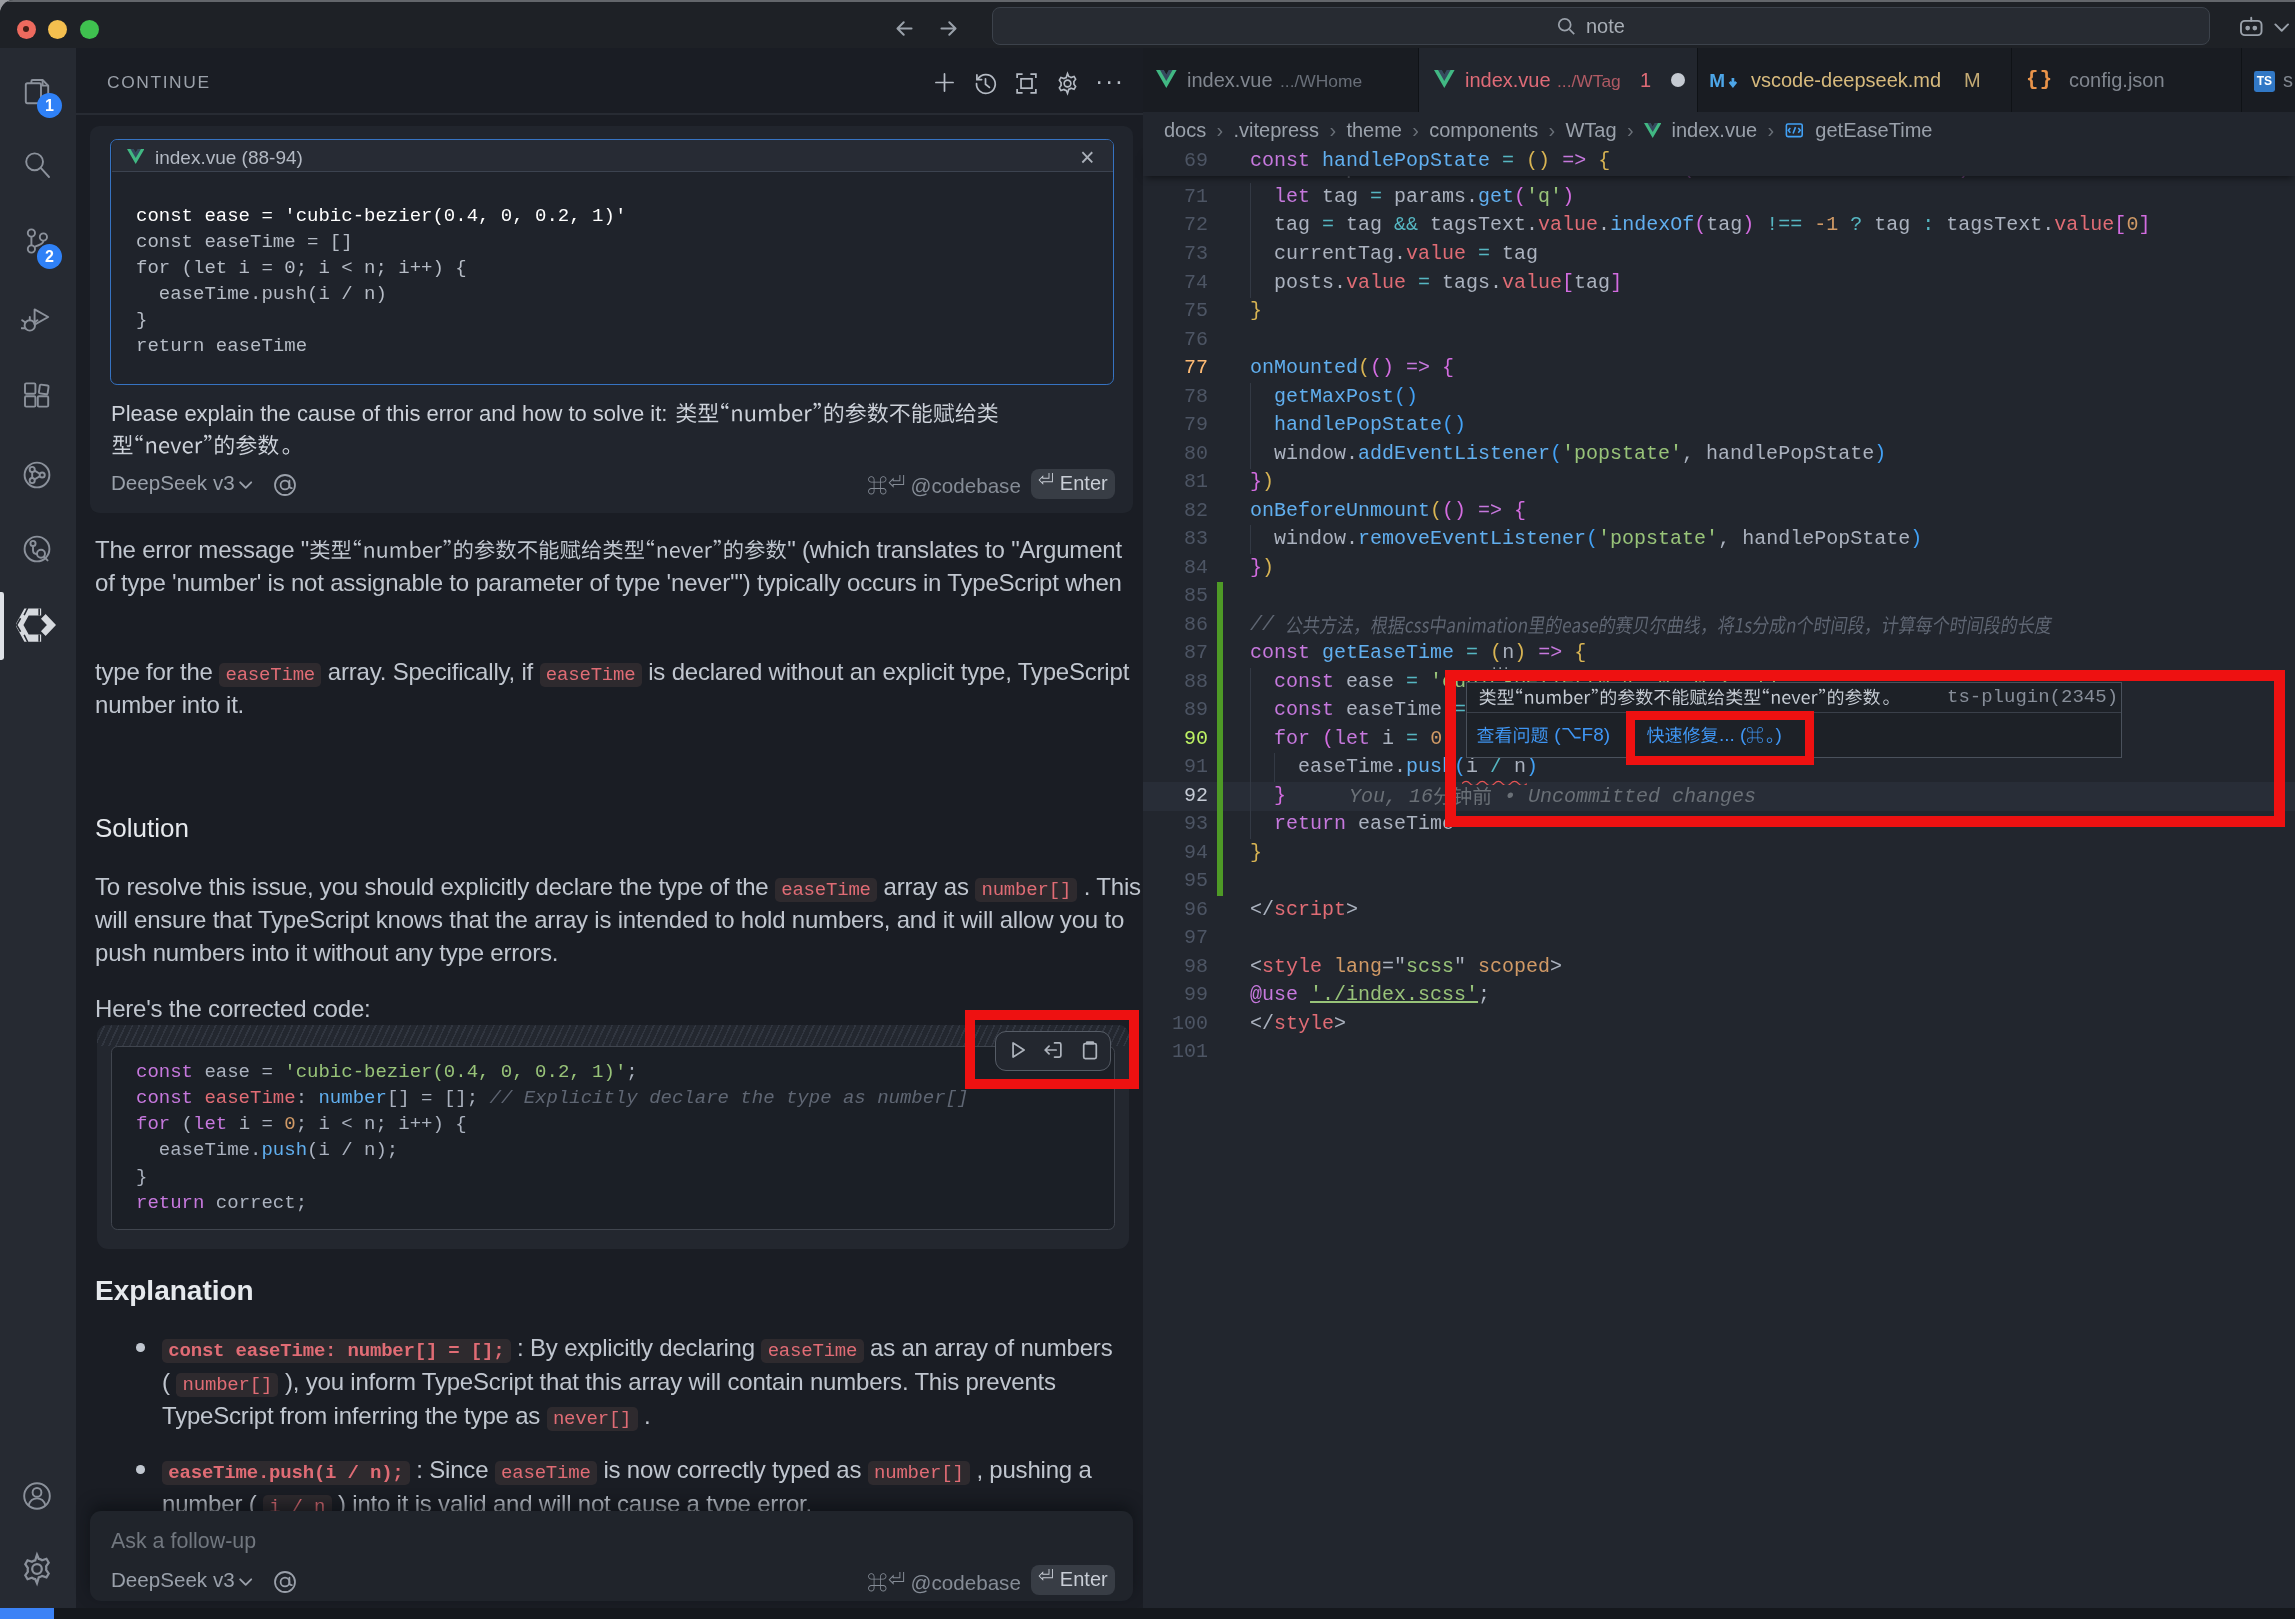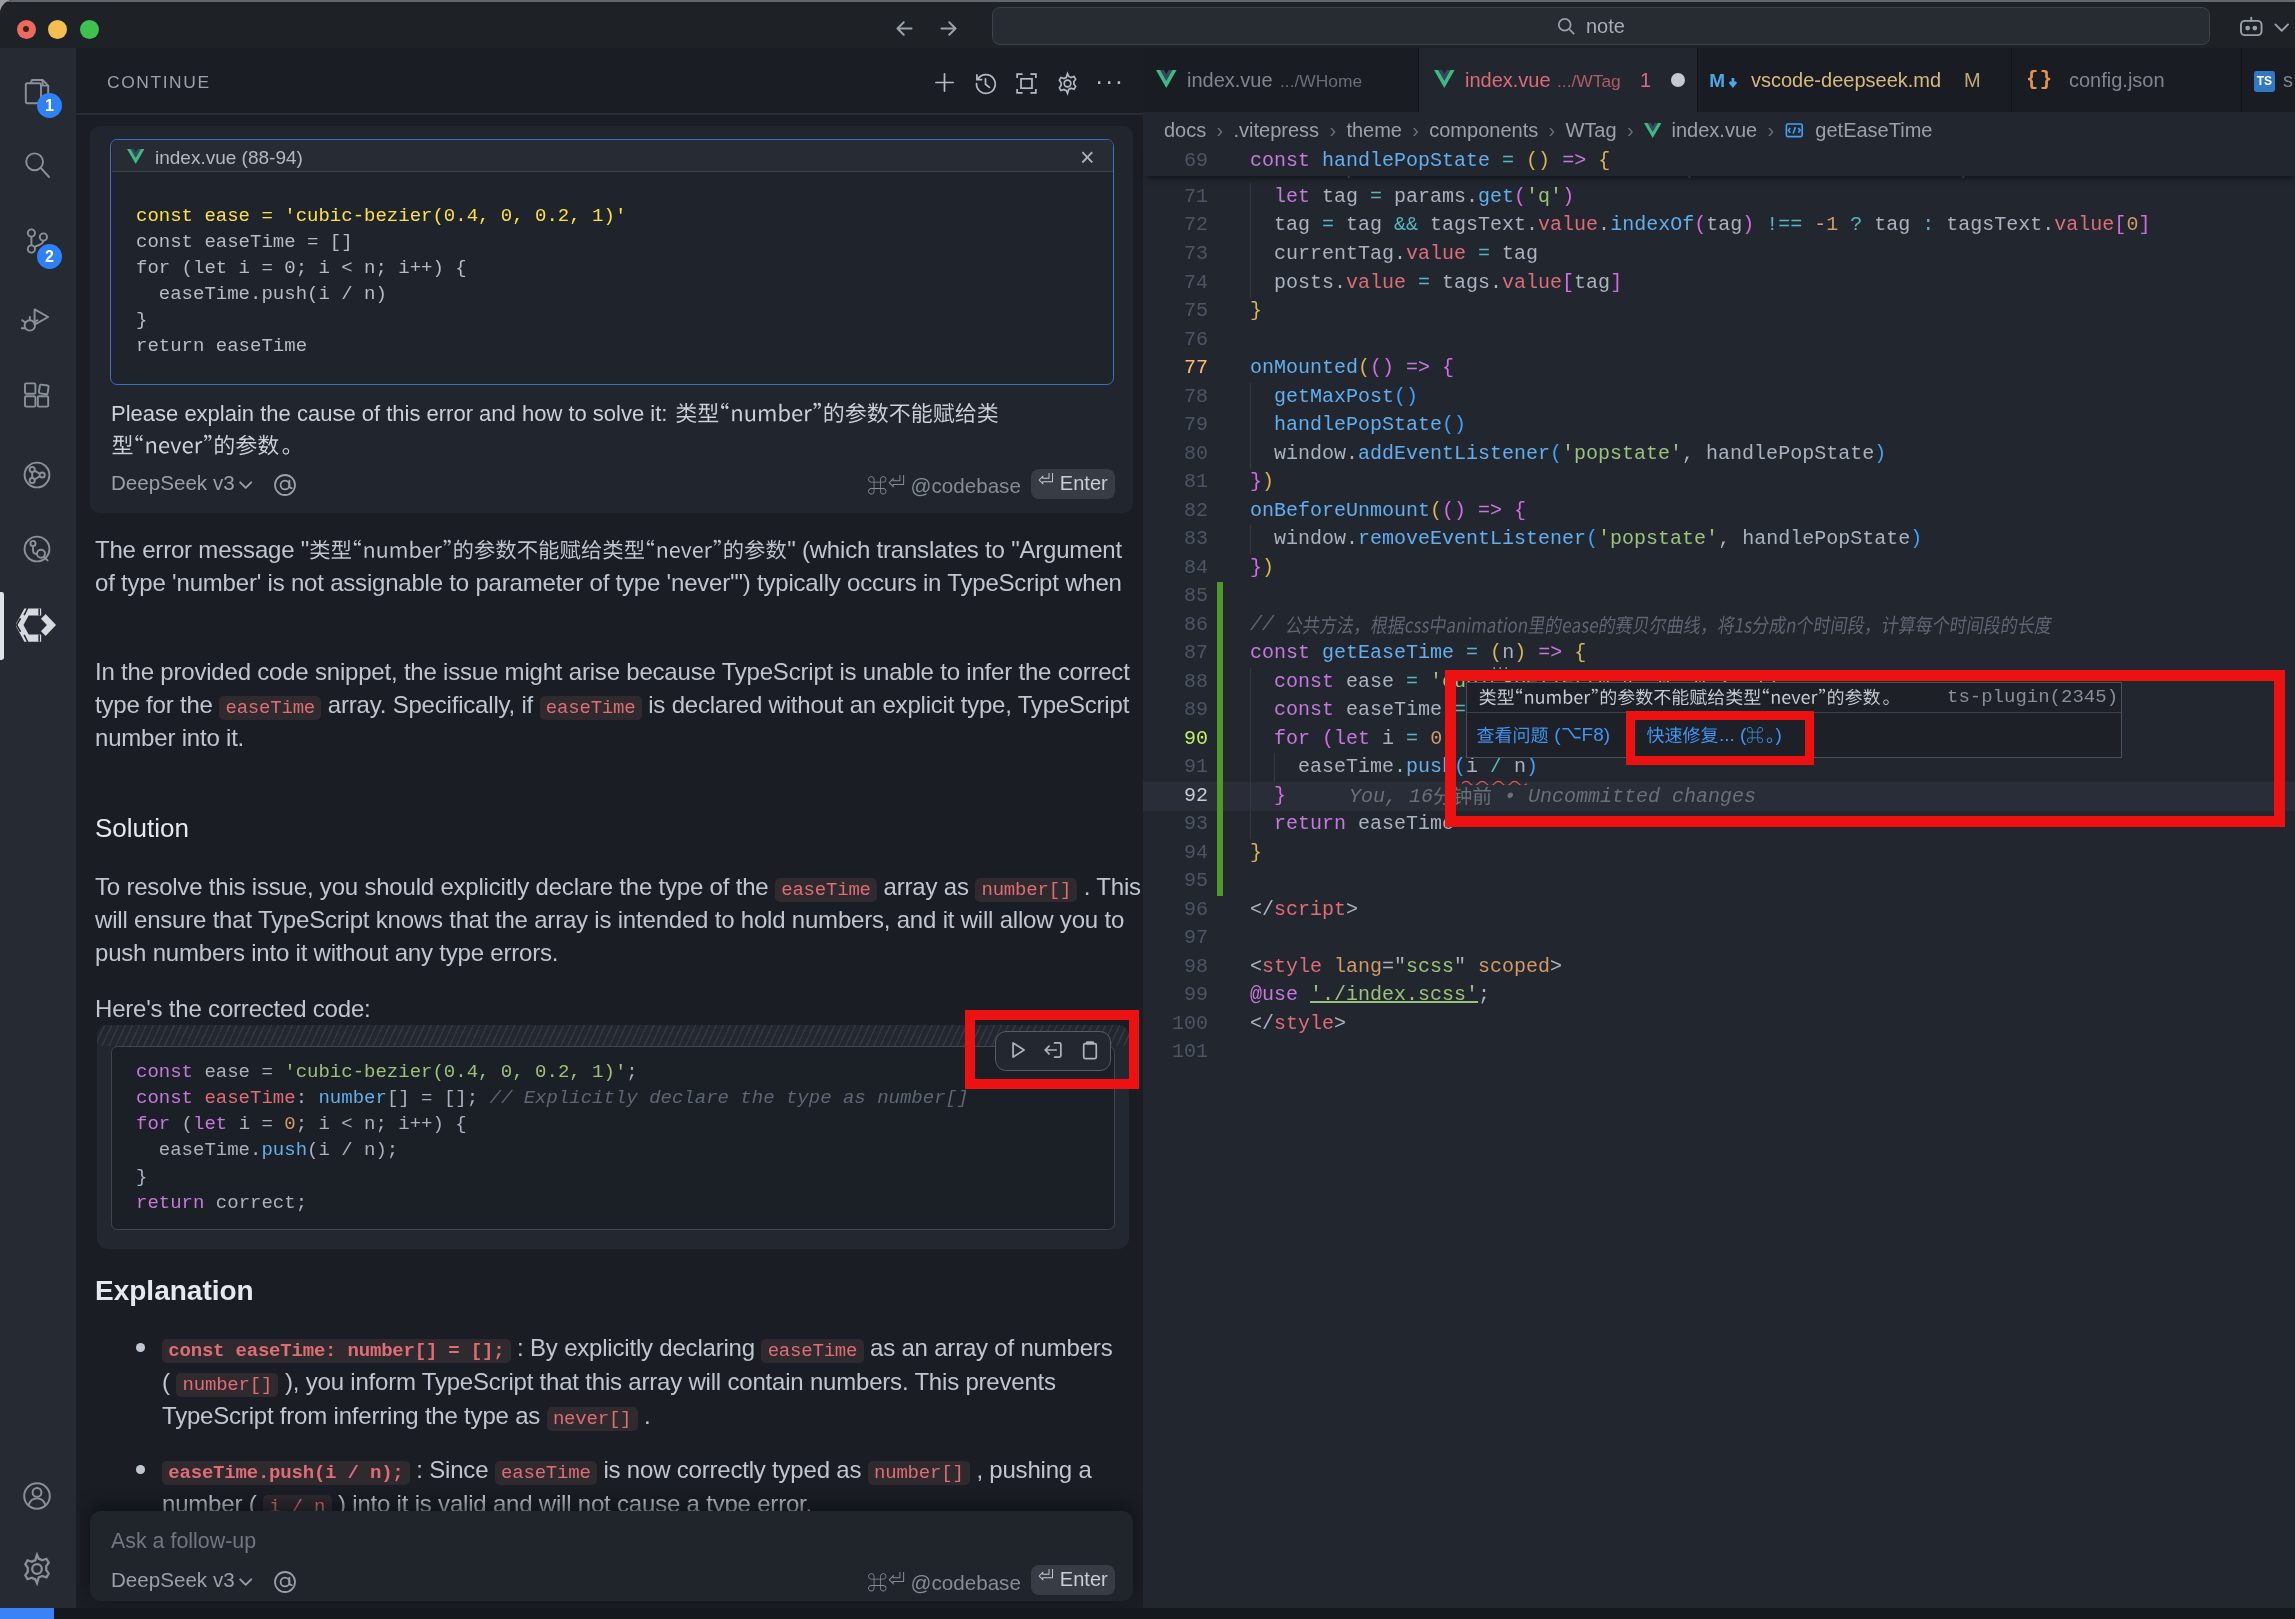--- a/index.html
+++ b/index.html
@@ -118,21 +118,21 @@
     <div class="abs" style="left:76px;top:113px;width:1067px;height:1.6px;background:#272b33"></div>
     <div class="abs" style="left:90px;top:126px;width:1043px;height:387px;background:#21252d;border-radius:9.5px"></div>
     <div class="abs" style="left:110px;top:139px;width:1004px;height:246px;background:#1f232b;border:1.6px solid #3673c2;border-radius:7.1px"></div>
     <div class="abs" style="left:112px;top:140px;width:1001px;height:32px;background:#272b34;border-bottom:0.8px solid #3c4350;border-radius:5.5px 5.5px 0 0"></div>
     <svg class="abs" style="left:127px;top:149px" width="17.4" height="15" viewBox="0 0 25 21.6">
       <path fill="#41b883" d="M16.1 0l-3.6 6.2L8.9 0H0l12.5 21.6L25 0z"></path>
       <path fill="#35495e" d="M4.9 0l7.6 13.1L20.1 0h-4.6l-3 5.2L9.5 0z"></path>
     </svg>
     <div class="abs" style="left:155px;top:147px;font-size:19px;color:#b3b9c3">index.vue (88-94)</div>
     <div class="abs" style="left:1080px;top:143px;font-size:25px;color:#aab0b9">×</div>
-    <div class="abs mono" style="left:136px;top:203px;font-size:19px;line-height:26px;color:#fde047;white-space:pre">const ease = 'cubic-bezier(0.4, 0, 0.2, 1)'</div>
+    <div class="abs mono" style="left:136px;top:203px;font-size:19px;line-height:26px;color:#ffffff;white-space:pre">const ease = 'cubic-bezier(0.4, 0, 0.2, 1)'</div>
     <div class="abs mono" style="left:136px;top:229px;font-size:19px;line-height:26px;color:#b6bcc6;white-space:pre">const easeTime = []</div>
     <div class="abs mono" style="left:136px;top:255px;font-size:19px;line-height:26px;color:#b6bcc6;white-space:pre">for (let i = 0; i &lt; n; i++) {</div>
     <div class="abs mono" style="left:136px;top:281px;font-size:19px;line-height:26px;color:#b6bcc6;white-space:pre">  easeTime.push(i / n)</div>
     <div class="abs mono" style="left:136px;top:307px;font-size:19px;line-height:26px;color:#b6bcc6;white-space:pre">}</div>
     <div class="abs mono" style="left:136px;top:333px;font-size:19px;line-height:26px;color:#b6bcc6;white-space:pre">return easeTime</div>
     <div class="abs" style="left:111px;top:398px;width:1030px;font-size:22px;line-height:32px;color:#ccd1d9">Please explain the cause of this error and how to solve it: <svg style="display:inline-block;vertical-align:-2.7px;" width="326" height="22" viewBox="0 -880 14703 1000">
         <path fill="#ccd1d9" d="M746 -822C722 -780 679 -719 645 -680L706 -657C742 -693 787 -746 824 -797ZM181 -789C223 -748 268 -689 287 -650L354 -683C334 -722 287 -779 244 -818ZM460 -839V-645H72V-576H400C318 -492 185 -422 53 -391C69 -376 90 -348 101 -329C237 -369 372 -448 460 -547V-379H535V-529C662 -466 812 -384 892 -332L929 -394C849 -442 706 -516 582 -576H933V-645H535V-839ZM463 -357C458 -318 452 -282 443 -249H67V-179H416C366 -85 265 -23 46 11C60 28 79 60 85 80C334 36 445 -47 498 -172C576 -31 714 49 916 80C925 59 946 27 963 10C781 -11 647 -74 574 -179H936V-249H523C531 -283 537 -319 542 -357Z M1635 -783V-448H1704V-783ZM1822 -834V-387C1822 -374 1818 -370 1802 -369C1787 -368 1737 -368 1680 -370C1691 -350 1701 -321 1705 -301C1776 -301 1825 -302 1855 -314C1885 -325 1893 -344 1893 -386V-834ZM1388 -733V-595H1264V-601V-733ZM1067 -595V-528H1189C1178 -461 1145 -393 1059 -340C1073 -330 1098 -302 1108 -288C1210 -351 1248 -441 1259 -528H1388V-313H1459V-528H1573V-595H1459V-733H1552V-799H1100V-733H1195V-602V-595ZM1467 -332V-221H1151V-152H1467V-25H1047V45H1952V-25H1544V-152H1848V-221H1544V-332Z M2226.5 -809 2205.5 -847C2141.5 -818 2080.5 -749 2080.5 -660C2080.5 -605 2116.5 -565 2159.5 -565C2204.5 -565 2227.5 -599 2227.5 -630C2227.5 -666 2202.5 -694 2165.5 -694C2154.5 -694 2143.5 -691 2137.5 -686C2137.5 -730 2172.5 -782 2226.5 -809ZM2418.5 -809 2397.5 -847C2333.5 -818 2272.5 -749 2272.5 -660C2272.5 -605 2308.5 -565 2351.5 -565C2396.5 -565 2419.5 -599 2419.5 -630C2419.5 -666 2394.5 -694 2356.5 -694C2345.5 -694 2335.5 -691 2329.5 -686C2329.5 -730 2364.5 -782 2418.5 -809Z M2592 0H2684V-394C2738 -449 2776 -477 2832 -477C2904 -477 2935 -434 2935 -332V0H3026V-344C3026 -482 2974 -557 2860 -557C2786 -557 2729 -516 2678 -464H2676L2667 -543H2592Z M3361 13C3435 13 3489 -26 3540 -85H3543L3550 0H3626V-543H3535V-158C3483 -94 3444 -66 3388 -66C3316 -66 3286 -109 3286 -210V-543H3194V-199C3194 -60 3246 13 3361 13Z M3809 0H3901V-394C3950 -450 3996 -477 4037 -477C4106 -477 4138 -434 4138 -332V0H4229V-394C4280 -450 4324 -477 4366 -477C4435 -477 4467 -434 4467 -332V0H4558V-344C4558 -482 4505 -557 4394 -557C4327 -557 4271 -514 4214 -453C4192 -517 4148 -557 4064 -557C3999 -557 3943 -516 3895 -464H3893L3884 -543H3809Z M4974 13C5098 13 5210 -94 5210 -280C5210 -448 5134 -557 4994 -557C4933 -557 4873 -523 4823 -481L4827 -578V-796H4735V0H4808L4816 -56H4820C4867 -13 4924 13 4974 13ZM4959 -64C4923 -64 4874 -78 4827 -120V-406C4878 -454 4926 -480 4971 -480C5075 -480 5115 -400 5115 -279C5115 -145 5049 -64 4959 -64Z M5573 13C5646 13 5704 -11 5751 -42L5719 -103C5678 -76 5636 -60 5583 -60C5480 -60 5409 -134 5403 -250H5769C5771 -264 5773 -282 5773 -302C5773 -457 5695 -557 5556 -557C5432 -557 5313 -448 5313 -271C5313 -92 5428 13 5573 13ZM5402 -315C5413 -423 5481 -484 5558 -484C5643 -484 5693 -425 5693 -315Z M5907 0H5999V-349C6035 -441 6090 -475 6135 -475C6158 -475 6170 -472 6188 -466L6205 -545C6188 -554 6171 -557 6147 -557C6087 -557 6031 -513 5993 -444H5991L5982 -543H5907Z M6476.5 -599 6497.5 -561C6561.5 -591 6622.5 -659 6622.5 -748C6622.5 -803 6586.5 -843 6543.5 -843C6498.5 -843 6475.5 -810 6475.5 -778C6475.5 -742 6500.5 -714 6537.5 -714C6548.5 -714 6559.5 -718 6565.5 -722C6565.5 -678 6530.5 -626 6476.5 -599ZM6284.5 -599 6305.5 -561C6369.5 -591 6430.5 -659 6430.5 -748C6430.5 -803 6394.5 -843 6351.5 -843C6306.5 -843 6283.5 -810 6283.5 -778C6283.5 -742 6308.5 -714 6346.5 -714C6357.5 -714 6367.5 -718 6373.5 -722C6373.5 -678 6338.5 -626 6284.5 -599Z M7255 -423C7310 -350 7378 -250 7408 -189L7472 -229C7439 -288 7370 -385 7313 -456ZM6943 -842C6935 -794 6918 -728 6902 -679H6790V54H6859V-25H7138V-679H6971C6988 -722 7007 -778 7024 -828ZM6859 -612H7069V-401H6859ZM6859 -93V-335H7069V-93ZM7301 -844C7269 -706 7215 -568 7146 -479C7164 -469 7195 -448 7209 -436C7243 -484 7275 -545 7303 -613H7559C7547 -212 7531 -58 7499 -24C7487 -10 7476 -7 7456 -7C7433 -7 7373 -8 7307 -13C7321 6 7330 38 7332 59C7388 62 7447 64 7481 61C7517 57 7539 49 7562 19C7602 -30 7616 -185 7631 -644C7632 -654 7632 -682 7632 -682H7330C7346 -729 7361 -779 7373 -828Z M8251 -401C8183 -353 8056 -308 7957 -284C7975 -269 7994 -247 8005 -231C8107 -260 8233 -310 8313 -368ZM8338 -284C8250 -219 8084 -166 7942 -140C7957 -124 7975 -100 7985 -82C8136 -115 8301 -174 8401 -253ZM8464 -177C8352 -69 8125 -8 7879 17C7894 34 7908 62 7916 82C8173 50 8406 -18 8532 -144ZM7882 -591C7905 -599 7936 -602 8107 -611C8093 -578 8077 -547 8059 -517H7756V-450H8010C7940 -365 7848 -299 7742 -253C7759 -239 7788 -209 7799 -194C7919 -254 8025 -338 8104 -450H8309C8384 -345 8504 -250 8618 -199C8629 -218 8653 -246 8669 -261C8570 -298 8464 -370 8394 -450H8653V-517H8146C8163 -548 8179 -581 8192 -615L8472 -628C8498 -605 8520 -583 8536 -564L8598 -609C8543 -670 8431 -754 8340 -810L8282 -771C8320 -746 8362 -717 8402 -686L8015 -672C8078 -710 8142 -757 8202 -808L8134 -845C8062 -775 7963 -710 7931 -693C7903 -676 7880 -665 7860 -663C7868 -643 7878 -607 7882 -591Z M9146 -821C9128 -782 9096 -723 9071 -688L9120 -664C9146 -697 9180 -747 9209 -793ZM8791 -793C8817 -751 8844 -696 8853 -661L8910 -686C8901 -722 8874 -776 8846 -815ZM9113 -260C9090 -208 9058 -164 9020 -126C8982 -145 8943 -164 8906 -180C8920 -204 8936 -231 8950 -260ZM8813 -153C8862 -134 8917 -109 8967 -83C8903 -37 8826 -5 8744 14C8757 28 8773 54 8780 72C8872 47 8957 8 9029 -50C9062 -30 9092 -11 9115 6L9163 -43C9140 -59 9111 -77 9078 -95C9131 -152 9173 -222 9198 -309L9157 -326L9145 -323H8981L9003 -375L8936 -387C8929 -367 8919 -345 8909 -323H8773V-260H8878C8857 -220 8834 -183 8813 -153ZM8960 -841V-654H8753V-592H8937C8889 -527 8812 -465 8742 -435C8757 -421 8774 -395 8783 -378C8844 -411 8910 -467 8960 -526V-404H9030V-540C9078 -505 9139 -458 9164 -435L9206 -489C9182 -506 9094 -562 9045 -592H9234V-654H9030V-841ZM9332 -832C9307 -656 9262 -488 9184 -383C9200 -373 9229 -349 9241 -337C9267 -374 9289 -418 9309 -467C9331 -369 9360 -278 9397 -199C9341 -104 9263 -31 9154 22C9168 37 9189 67 9196 83C9298 28 9375 -41 9434 -129C9484 -44 9546 24 9624 71C9636 52 9658 26 9675 12C9591 -33 9525 -106 9474 -198C9527 -301 9561 -426 9583 -576H9651V-646H9366C9380 -702 9392 -761 9401 -821ZM9512 -576C9496 -461 9472 -361 9436 -276C9398 -366 9370 -468 9351 -576Z M10262 -478C10381 -398 10531 -280 10602 -203L10663 -261C10588 -338 10436 -450 10318 -526ZM9772 -770V-693H10217C10118 -522 9946 -353 9747 -255C9763 -238 9786 -208 9798 -189C9937 -262 10061 -365 10162 -481V78H10243V-584C10269 -619 10292 -656 10313 -693H10634V-770Z M11086 -420V-334H10873V-420ZM10803 -484V79H10873V-125H11086V-8C11086 5 11083 9 11070 9C11055 10 11013 10 10966 8C10976 28 10987 57 10991 77C11054 77 11097 76 11125 65C11152 53 11160 32 11160 -7V-484ZM10873 -275H11086V-184H10873ZM11561 -765C11504 -735 11414 -699 11328 -670V-838H11254V-506C11254 -424 11279 -401 11375 -401C11395 -401 11525 -401 11547 -401C11626 -401 11649 -434 11657 -556C11636 -561 11606 -572 11591 -585C11586 -486 11579 -469 11540 -469C11512 -469 11402 -469 11381 -469C11336 -469 11328 -475 11328 -507V-609C11425 -637 11532 -673 11611 -709ZM11573 -319C11515 -282 11419 -243 11328 -213V-373H11254V-35C11254 49 11280 71 11377 71C11398 71 11530 71 11552 71C11636 71 11657 35 11666 -99C11646 -104 11616 -116 11599 -128C11595 -15 11587 4 11546 4C11517 4 11406 4 11384 4C11337 4 11328 -2 11328 -34V-151C11429 -179 11544 -218 11622 -263ZM10787 -553C10808 -562 10843 -567 11117 -586C11126 -567 11134 -549 11140 -533L11205 -563C11184 -623 11128 -713 11076 -780L11015 -756C11040 -722 11065 -682 11087 -643L10867 -631C10910 -684 10955 -751 10990 -818L10912 -842C10880 -764 10825 -685 10808 -664C10791 -643 10776 -628 10761 -625C10770 -605 10783 -569 10787 -553Z M12144 -764V-701H12396V-764ZM12515 -791C12550 -750 12588 -692 12604 -654L12659 -681C12643 -719 12603 -775 12566 -815ZM11897 -644V-373C11897 -252 11886 -74 11741 23C11756 35 11775 56 11784 69C11942 -44 11958 -232 11958 -372V-644ZM11935 -139C11970 -88 12009 -18 12025 25L12080 -10C12062 -51 12022 -118 11988 -168ZM11783 -783V-187H11839V-714H12014V-190H12071V-783ZM12427 -839C12428 -757 12430 -676 12433 -598H12100V-534H12435C12451 -192 12492 80 12589 80C12647 80 12667 33 12676 -119C12659 -127 12638 -141 12624 -156C12622 -43 12613 13 12600 13C12553 13 12514 -216 12499 -534H12663V-598H12497C12494 -675 12493 -755 12493 -839ZM12084 -17 12099 49C12197 29 12331 2 12458 -25L12453 -85L12336 -63V-269H12428V-334H12336V-495H12275V-52L12199 -38V-433H12140V-27Z M12745 -53 12760 21C12852 -3 12975 -33 13092 -62L13086 -129C12959 -100 12831 -70 12745 -53ZM12764 -423C12778 -430 12802 -436 12923 -453C12880 -389 12840 -339 12822 -320C12791 -282 12767 -257 12746 -253C12755 -234 12766 -198 12770 -182C12791 -195 12826 -204 13080 -255C13078 -271 13078 -300 13080 -319L12877 -282C12955 -372 13032 -483 13097 -594L13031 -633C13012 -595 12990 -557 12967 -521L12841 -508C12900 -594 12957 -702 12999 -806L12926 -839C12887 -720 12817 -591 12795 -558C12774 -524 12756 -501 12738 -496C12747 -476 12760 -438 12764 -423ZM13333 -838C13288 -695 13191 -558 13064 -472C13080 -459 13106 -433 13118 -418C13147 -439 13175 -462 13201 -488V-443H13518V-502C13546 -474 13576 -449 13605 -430C13618 -449 13642 -477 13659 -492C13556 -549 13454 -669 13395 -789L13406 -819ZM13508 -512H13225C13280 -571 13326 -639 13362 -713C13402 -639 13453 -569 13508 -512ZM13152 -330V83H13225V29H13485V80H13561V-330ZM13225 -39V-262H13485V-39Z M14449 -822C14425 -780 14382 -719 14348 -680L14409 -657C14445 -693 14490 -746 14527 -797ZM13884 -789C13926 -748 13971 -689 13990 -650L14057 -683C14037 -722 13990 -779 13947 -818ZM14163 -839V-645H13775V-576H14103C14021 -492 13888 -422 13756 -391C13772 -376 13793 -348 13804 -329C13940 -369 14075 -448 14163 -547V-379H14238V-529C14365 -466 14515 -384 14595 -332L14632 -394C14552 -442 14409 -516 14285 -576H14636V-645H14238V-839ZM14166 -357C14161 -318 14155 -282 14146 -249H13770V-179H14119C14069 -85 13968 -23 13749 11C13763 28 13782 60 13788 80C14037 36 14148 -47 14201 -172C14279 -31 14417 49 14619 80C14628 59 14649 27 14666 10C14484 -11 14350 -74 14277 -179H14639V-249H14226C14234 -283 14240 -319 14245 -357Z"></path>
       </svg><br><svg style="display:inline-block;vertical-align:-2.7px;" width="182" height="22" viewBox="0 -880 8227 1000">
         <path fill="#ccd1d9" d="M635 -783V-448H704V-783ZM822 -834V-387C822 -374 818 -370 802 -369C787 -368 737 -368 680 -370C691 -350 701 -321 705 -301C776 -301 825 -302 855 -314C885 -325 893 -344 893 -386V-834ZM388 -733V-595H264V-601V-733ZM67 -595V-528H189C178 -461 145 -393 59 -340C73 -330 98 -302 108 -288C210 -351 248 -441 259 -528H388V-313H459V-528H573V-595H459V-733H552V-799H100V-733H195V-602V-595ZM467 -332V-221H151V-152H467V-25H47V45H952V-25H544V-152H848V-221H544V-332Z M1226.5 -809 1205.5 -847C1141.5 -818 1080.5 -749 1080.5 -660C1080.5 -605 1116.5 -565 1159.5 -565C1204.5 -565 1227.5 -599 1227.5 -630C1227.5 -666 1202.5 -694 1165.5 -694C1154.5 -694 1143.5 -691 1137.5 -686C1137.5 -730 1172.5 -782 1226.5 -809ZM1418.5 -809 1397.5 -847C1333.5 -818 1272.5 -749 1272.5 -660C1272.5 -605 1308.5 -565 1351.5 -565C1396.5 -565 1419.5 -599 1419.5 -630C1419.5 -666 1394.5 -694 1356.5 -694C1345.5 -694 1335.5 -691 1329.5 -686C1329.5 -730 1364.5 -782 1418.5 -809Z M1592 0H1684V-394C1738 -449 1776 -477 1832 -477C1904 -477 1935 -434 1935 -332V0H2026V-344C2026 -482 1974 -557 1860 -557C1786 -557 1729 -516 1678 -464H1676L1667 -543H1592Z M2422 13C2495 13 2553 -11 2600 -42L2568 -103C2527 -76 2485 -60 2432 -60C2329 -60 2258 -134 2252 -250H2618C2620 -264 2622 -282 2622 -302C2622 -457 2544 -557 2405 -557C2281 -557 2162 -448 2162 -271C2162 -92 2277 13 2422 13ZM2251 -315C2262 -423 2330 -484 2407 -484C2492 -484 2542 -425 2542 -315Z M2873 0H2980L3172 -543H3082L2979 -234C2963 -181 2945 -126 2929 -74H2924C2908 -126 2891 -181 2874 -234L2772 -543H2677Z M3497 13C3570 13 3628 -11 3675 -42L3643 -103C3602 -76 3560 -60 3507 -60C3404 -60 3333 -134 3327 -250H3693C3695 -264 3697 -282 3697 -302C3697 -457 3619 -557 3480 -557C3356 -557 3237 -448 3237 -271C3237 -92 3352 13 3497 13ZM3326 -315C3337 -423 3405 -484 3482 -484C3567 -484 3617 -425 3617 -315Z M3831 0H3923V-349C3959 -441 4014 -475 4059 -475C4082 -475 4094 -472 4112 -466L4129 -545C4112 -554 4095 -557 4071 -557C4011 -557 3955 -513 3917 -444H3915L3906 -543H3831Z M4400.5 -599 4421.5 -561C4485.5 -591 4546.5 -659 4546.5 -748C4546.5 -803 4510.5 -843 4467.5 -843C4422.5 -843 4399.5 -810 4399.5 -778C4399.5 -742 4424.5 -714 4461.5 -714C4472.5 -714 4483.5 -718 4489.5 -722C4489.5 -678 4454.5 -626 4400.5 -599ZM4208.5 -599 4229.5 -561C4293.5 -591 4354.5 -659 4354.5 -748C4354.5 -803 4318.5 -843 4275.5 -843C4230.5 -843 4207.5 -810 4207.5 -778C4207.5 -742 4232.5 -714 4270.5 -714C4281.5 -714 4291.5 -718 4297.5 -722C4297.5 -678 4262.5 -626 4208.5 -599Z M5179 -423C5234 -350 5302 -250 5332 -189L5396 -229C5363 -288 5294 -385 5237 -456ZM4867 -842C4859 -794 4842 -728 4826 -679H4714V54H4783V-25H5062V-679H4895C4912 -722 4931 -778 4948 -828ZM4783 -612H4993V-401H4783ZM4783 -93V-335H4993V-93ZM5225 -844C5193 -706 5139 -568 5070 -479C5088 -469 5119 -448 5133 -436C5167 -484 5199 -545 5227 -613H5483C5471 -212 5455 -58 5423 -24C5411 -10 5400 -7 5380 -7C5357 -7 5297 -8 5231 -13C5245 6 5254 38 5256 59C5312 62 5371 64 5405 61C5441 57 5463 49 5486 19C5526 -30 5540 -185 5555 -644C5556 -654 5556 -682 5556 -682H5254C5270 -729 5285 -779 5297 -828Z M6175 -401C6107 -353 5980 -308 5881 -284C5899 -269 5918 -247 5929 -231C6031 -260 6157 -310 6237 -368ZM6262 -284C6174 -219 6008 -166 5866 -140C5881 -124 5899 -100 5909 -82C6060 -115 6225 -174 6325 -253ZM6388 -177C6276 -69 6049 -8 5803 17C5818 34 5832 62 5840 82C6097 50 6330 -18 6456 -144ZM5806 -591C5829 -599 5860 -602 6031 -611C6017 -578 6001 -547 5983 -517H5680V-450H5934C5864 -365 5772 -299 5666 -253C5683 -239 5712 -209 5723 -194C5843 -254 5949 -338 6028 -450H6233C6308 -345 6428 -250 6542 -199C6553 -218 6577 -246 6593 -261C6494 -298 6388 -370 6318 -450H6577V-517H6070C6087 -548 6103 -581 6116 -615L6396 -628C6422 -605 6444 -583 6460 -564L6522 -609C6467 -670 6355 -754 6264 -810L6206 -771C6244 -746 6286 -717 6326 -686L5939 -672C6002 -710 6066 -757 6126 -808L6058 -845C5986 -775 5887 -710 5855 -693C5827 -676 5804 -665 5784 -663C5792 -643 5802 -607 5806 -591Z M7070 -821C7052 -782 7020 -723 6995 -688L7044 -664C7070 -697 7104 -747 7133 -793ZM6715 -793C6741 -751 6768 -696 6777 -661L6834 -686C6825 -722 6798 -776 6770 -815ZM7037 -260C7014 -208 6982 -164 6944 -126C6906 -145 6867 -164 6830 -180C6844 -204 6860 -231 6874 -260ZM6737 -153C6786 -134 6841 -109 6891 -83C6827 -37 6750 -5 6668 14C6681 28 6697 54 6704 72C6796 47 6881 8 6953 -50C6986 -30 7016 -11 7039 6L7087 -43C7064 -59 7035 -77 7002 -95C7055 -152 7097 -222 7122 -309L7081 -326L7069 -323H6905L6927 -375L6860 -387C6853 -367 6843 -345 6833 -323H6697V-260H6802C6781 -220 6758 -183 6737 -153ZM6884 -841V-654H6677V-592H6861C6813 -527 6736 -465 6666 -435C6681 -421 6698 -395 6707 -378C6768 -411 6834 -467 6884 -526V-404H6954V-540C7002 -505 7063 -458 7088 -435L7130 -489C7106 -506 7018 -562 6969 -592H7158V-654H6954V-841ZM7256 -832C7231 -656 7186 -488 7108 -383C7124 -373 7153 -349 7165 -337C7191 -374 7213 -418 7233 -467C7255 -369 7284 -278 7321 -199C7265 -104 7187 -31 7078 22C7092 37 7113 67 7120 83C7222 28 7299 -41 7358 -129C7408 -44 7470 24 7548 71C7560 52 7582 26 7599 12C7515 -33 7449 -106 7398 -198C7451 -301 7485 -426 7507 -576H7575V-646H7290C7304 -702 7316 -761 7325 -821ZM7436 -576C7420 -461 7396 -361 7360 -276C7322 -366 7294 -468 7275 -576Z M7926.5 -244C7843.5 -244 7774.5 -176 7774.5 -92C7774.5 -7 7843.5 61 7926.5 61C8011.5 61 8079.5 -7 8079.5 -92C8079.5 -176 8011.5 -244 7926.5 -244ZM7926.5 10C7871.5 10 7825.5 -35 7825.5 -92C7825.5 -147 7871.5 -193 7926.5 -193C7983.5 -193 8028.5 -147 8028.5 -92C8028.5 -35 7983.5 10 7926.5 10Z"></path>
       </svg></div>
@@ -153,21 +153,20 @@
     <div class="abs" style="left:1031px;top:469px;width:84px;height:30px;background:#383d45;border-radius:8px;text-align:center;font-size:20px;color:#c9ced6;line-height:28.5px"><svg style="display:inline-block;vertical-align:-2.3px;" width="16" height="19" viewBox="0 -880 1716 1000">
         <path fill="#c9ced6" d="M563 -134 55 -642 563 -1150V-877H1130V-1493H1600L1599 -407H563ZM463 -777V-908L197 -642L463 -376V-507H1499L1500 -1393H1230L1229 -777Z"></path>
       </svg> Enter</div>
     <div class="abs" style="left:95px;top:533px;font-size:24px;color:#c0c6cf;letter-spacing:-0.2px">
       <div style="height:33px;line-height:33px;white-space:nowrap">The error message "<svg style="display:inline-block;vertical-align:-2.5px;" width="478" height="21.4" viewBox="0 -880 22330 1000">
           <path fill="#c0c6cf" d="M746 -822C722 -780 679 -719 645 -680L706 -657C742 -693 787 -746 824 -797ZM181 -789C223 -748 268 -689 287 -650L354 -683C334 -722 287 -779 244 -818ZM460 -839V-645H72V-576H400C318 -492 185 -422 53 -391C69 -376 90 -348 101 -329C237 -369 372 -448 460 -547V-379H535V-529C662 -466 812 -384 892 -332L929 -394C849 -442 706 -516 582 -576H933V-645H535V-839ZM463 -357C458 -318 452 -282 443 -249H67V-179H416C366 -85 265 -23 46 11C60 28 79 60 85 80C334 36 445 -47 498 -172C576 -31 714 49 916 80C925 59 946 27 963 10C781 -11 647 -74 574 -179H936V-249H523C531 -283 537 -319 542 -357Z M1635 -783V-448H1704V-783ZM1822 -834V-387C1822 -374 1818 -370 1802 -369C1787 -368 1737 -368 1680 -370C1691 -350 1701 -321 1705 -301C1776 -301 1825 -302 1855 -314C1885 -325 1893 -344 1893 -386V-834ZM1388 -733V-595H1264V-601V-733ZM1067 -595V-528H1189C1178 -461 1145 -393 1059 -340C1073 -330 1098 -302 1108 -288C1210 -351 1248 -441 1259 -528H1388V-313H1459V-528H1573V-595H1459V-733H1552V-799H1100V-733H1195V-602V-595ZM1467 -332V-221H1151V-152H1467V-25H1047V45H1952V-25H1544V-152H1848V-221H1544V-332Z M2226.5 -809 2205.5 -847C2141.5 -818 2080.5 -749 2080.5 -660C2080.5 -605 2116.5 -565 2159.5 -565C2204.5 -565 2227.5 -599 2227.5 -630C2227.5 -666 2202.5 -694 2165.5 -694C2154.5 -694 2143.5 -691 2137.5 -686C2137.5 -730 2172.5 -782 2226.5 -809ZM2418.5 -809 2397.5 -847C2333.5 -818 2272.5 -749 2272.5 -660C2272.5 -605 2308.5 -565 2351.5 -565C2396.5 -565 2419.5 -599 2419.5 -630C2419.5 -666 2394.5 -694 2356.5 -694C2345.5 -694 2335.5 -691 2329.5 -686C2329.5 -730 2364.5 -782 2418.5 -809Z M2592 0H2684V-394C2738 -449 2776 -477 2832 -477C2904 -477 2935 -434 2935 -332V0H3026V-344C3026 -482 2974 -557 2860 -557C2786 -557 2729 -516 2678 -464H2676L2667 -543H2592Z M3361 13C3435 13 3489 -26 3540 -85H3543L3550 0H3626V-543H3535V-158C3483 -94 3444 -66 3388 -66C3316 -66 3286 -109 3286 -210V-543H3194V-199C3194 -60 3246 13 3361 13Z M3809 0H3901V-394C3950 -450 3996 -477 4037 -477C4106 -477 4138 -434 4138 -332V0H4229V-394C4280 -450 4324 -477 4366 -477C4435 -477 4467 -434 4467 -332V0H4558V-344C4558 -482 4505 -557 4394 -557C4327 -557 4271 -514 4214 -453C4192 -517 4148 -557 4064 -557C3999 -557 3943 -516 3895 -464H3893L3884 -543H3809Z M4974 13C5098 13 5210 -94 5210 -280C5210 -448 5134 -557 4994 -557C4933 -557 4873 -523 4823 -481L4827 -578V-796H4735V0H4808L4816 -56H4820C4867 -13 4924 13 4974 13ZM4959 -64C4923 -64 4874 -78 4827 -120V-406C4878 -454 4926 -480 4971 -480C5075 -480 5115 -400 5115 -279C5115 -145 5049 -64 4959 -64Z M5573 13C5646 13 5704 -11 5751 -42L5719 -103C5678 -76 5636 -60 5583 -60C5480 -60 5409 -134 5403 -250H5769C5771 -264 5773 -282 5773 -302C5773 -457 5695 -557 5556 -557C5432 -557 5313 -448 5313 -271C5313 -92 5428 13 5573 13ZM5402 -315C5413 -423 5481 -484 5558 -484C5643 -484 5693 -425 5693 -315Z M5907 0H5999V-349C6035 -441 6090 -475 6135 -475C6158 -475 6170 -472 6188 -466L6205 -545C6188 -554 6171 -557 6147 -557C6087 -557 6031 -513 5993 -444H5991L5982 -543H5907Z M6476.5 -599 6497.5 -561C6561.5 -591 6622.5 -659 6622.5 -748C6622.5 -803 6586.5 -843 6543.5 -843C6498.5 -843 6475.5 -810 6475.5 -778C6475.5 -742 6500.5 -714 6537.5 -714C6548.5 -714 6559.5 -718 6565.5 -722C6565.5 -678 6530.5 -626 6476.5 -599ZM6284.5 -599 6305.5 -561C6369.5 -591 6430.5 -659 6430.5 -748C6430.5 -803 6394.5 -843 6351.5 -843C6306.5 -843 6283.5 -810 6283.5 -778C6283.5 -742 6308.5 -714 6346.5 -714C6357.5 -714 6367.5 -718 6373.5 -722C6373.5 -678 6338.5 -626 6284.5 -599Z M7255 -423C7310 -350 7378 -250 7408 -189L7472 -229C7439 -288 7370 -385 7313 -456ZM6943 -842C6935 -794 6918 -728 6902 -679H6790V54H6859V-25H7138V-679H6971C6988 -722 7007 -778 7024 -828ZM6859 -612H7069V-401H6859ZM6859 -93V-335H7069V-93ZM7301 -844C7269 -706 7215 -568 7146 -479C7164 -469 7195 -448 7209 -436C7243 -484 7275 -545 7303 -613H7559C7547 -212 7531 -58 7499 -24C7487 -10 7476 -7 7456 -7C7433 -7 7373 -8 7307 -13C7321 6 7330 38 7332 59C7388 62 7447 64 7481 61C7517 57 7539 49 7562 19C7602 -30 7616 -185 7631 -644C7632 -654 7632 -682 7632 -682H7330C7346 -729 7361 -779 7373 -828Z M8251 -401C8183 -353 8056 -308 7957 -284C7975 -269 7994 -247 8005 -231C8107 -260 8233 -310 8313 -368ZM8338 -284C8250 -219 8084 -166 7942 -140C7957 -124 7975 -100 7985 -82C8136 -115 8301 -174 8401 -253ZM8464 -177C8352 -69 8125 -8 7879 17C7894 34 7908 62 7916 82C8173 50 8406 -18 8532 -144ZM7882 -591C7905 -599 7936 -602 8107 -611C8093 -578 8077 -547 8059 -517H7756V-450H8010C7940 -365 7848 -299 7742 -253C7759 -239 7788 -209 7799 -194C7919 -254 8025 -338 8104 -450H8309C8384 -345 8504 -250 8618 -199C8629 -218 8653 -246 8669 -261C8570 -298 8464 -370 8394 -450H8653V-517H8146C8163 -548 8179 -581 8192 -615L8472 -628C8498 -605 8520 -583 8536 -564L8598 -609C8543 -670 8431 -754 8340 -810L8282 -771C8320 -746 8362 -717 8402 -686L8015 -672C8078 -710 8142 -757 8202 -808L8134 -845C8062 -775 7963 -710 7931 -693C7903 -676 7880 -665 7860 -663C7868 -643 7878 -607 7882 -591Z M9146 -821C9128 -782 9096 -723 9071 -688L9120 -664C9146 -697 9180 -747 9209 -793ZM8791 -793C8817 -751 8844 -696 8853 -661L8910 -686C8901 -722 8874 -776 8846 -815ZM9113 -260C9090 -208 9058 -164 9020 -126C8982 -145 8943 -164 8906 -180C8920 -204 8936 -231 8950 -260ZM8813 -153C8862 -134 8917 -109 8967 -83C8903 -37 8826 -5 8744 14C8757 28 8773 54 8780 72C8872 47 8957 8 9029 -50C9062 -30 9092 -11 9115 6L9163 -43C9140 -59 9111 -77 9078 -95C9131 -152 9173 -222 9198 -309L9157 -326L9145 -323H8981L9003 -375L8936 -387C8929 -367 8919 -345 8909 -323H8773V-260H8878C8857 -220 8834 -183 8813 -153ZM8960 -841V-654H8753V-592H8937C8889 -527 8812 -465 8742 -435C8757 -421 8774 -395 8783 -378C8844 -411 8910 -467 8960 -526V-404H9030V-540C9078 -505 9139 -458 9164 -435L9206 -489C9182 -506 9094 -562 9045 -592H9234V-654H9030V-841ZM9332 -832C9307 -656 9262 -488 9184 -383C9200 -373 9229 -349 9241 -337C9267 -374 9289 -418 9309 -467C9331 -369 9360 -278 9397 -199C9341 -104 9263 -31 9154 22C9168 37 9189 67 9196 83C9298 28 9375 -41 9434 -129C9484 -44 9546 24 9624 71C9636 52 9658 26 9675 12C9591 -33 9525 -106 9474 -198C9527 -301 9561 -426 9583 -576H9651V-646H9366C9380 -702 9392 -761 9401 -821ZM9512 -576C9496 -461 9472 -361 9436 -276C9398 -366 9370 -468 9351 -576Z M10262 -478C10381 -398 10531 -280 10602 -203L10663 -261C10588 -338 10436 -450 10318 -526ZM9772 -770V-693H10217C10118 -522 9946 -353 9747 -255C9763 -238 9786 -208 9798 -189C9937 -262 10061 -365 10162 -481V78H10243V-584C10269 -619 10292 -656 10313 -693H10634V-770Z M11086 -420V-334H10873V-420ZM10803 -484V79H10873V-125H11086V-8C11086 5 11083 9 11070 9C11055 10 11013 10 10966 8C10976 28 10987 57 10991 77C11054 77 11097 76 11125 65C11152 53 11160 32 11160 -7V-484ZM10873 -275H11086V-184H10873ZM11561 -765C11504 -735 11414 -699 11328 -670V-838H11254V-506C11254 -424 11279 -401 11375 -401C11395 -401 11525 -401 11547 -401C11626 -401 11649 -434 11657 -556C11636 -561 11606 -572 11591 -585C11586 -486 11579 -469 11540 -469C11512 -469 11402 -469 11381 -469C11336 -469 11328 -475 11328 -507V-609C11425 -637 11532 -673 11611 -709ZM11573 -319C11515 -282 11419 -243 11328 -213V-373H11254V-35C11254 49 11280 71 11377 71C11398 71 11530 71 11552 71C11636 71 11657 35 11666 -99C11646 -104 11616 -116 11599 -128C11595 -15 11587 4 11546 4C11517 4 11406 4 11384 4C11337 4 11328 -2 11328 -34V-151C11429 -179 11544 -218 11622 -263ZM10787 -553C10808 -562 10843 -567 11117 -586C11126 -567 11134 -549 11140 -533L11205 -563C11184 -623 11128 -713 11076 -780L11015 -756C11040 -722 11065 -682 11087 -643L10867 -631C10910 -684 10955 -751 10990 -818L10912 -842C10880 -764 10825 -685 10808 -664C10791 -643 10776 -628 10761 -625C10770 -605 10783 -569 10787 -553Z M12144 -764V-701H12396V-764ZM12515 -791C12550 -750 12588 -692 12604 -654L12659 -681C12643 -719 12603 -775 12566 -815ZM11897 -644V-373C11897 -252 11886 -74 11741 23C11756 35 11775 56 11784 69C11942 -44 11958 -232 11958 -372V-644ZM11935 -139C11970 -88 12009 -18 12025 25L12080 -10C12062 -51 12022 -118 11988 -168ZM11783 -783V-187H11839V-714H12014V-190H12071V-783ZM12427 -839C12428 -757 12430 -676 12433 -598H12100V-534H12435C12451 -192 12492 80 12589 80C12647 80 12667 33 12676 -119C12659 -127 12638 -141 12624 -156C12622 -43 12613 13 12600 13C12553 13 12514 -216 12499 -534H12663V-598H12497C12494 -675 12493 -755 12493 -839ZM12084 -17 12099 49C12197 29 12331 2 12458 -25L12453 -85L12336 -63V-269H12428V-334H12336V-495H12275V-52L12199 -38V-433H12140V-27Z M12745 -53 12760 21C12852 -3 12975 -33 13092 -62L13086 -129C12959 -100 12831 -70 12745 -53ZM12764 -423C12778 -430 12802 -436 12923 -453C12880 -389 12840 -339 12822 -320C12791 -282 12767 -257 12746 -253C12755 -234 12766 -198 12770 -182C12791 -195 12826 -204 13080 -255C13078 -271 13078 -300 13080 -319L12877 -282C12955 -372 13032 -483 13097 -594L13031 -633C13012 -595 12990 -557 12967 -521L12841 -508C12900 -594 12957 -702 12999 -806L12926 -839C12887 -720 12817 -591 12795 -558C12774 -524 12756 -501 12738 -496C12747 -476 12760 -438 12764 -423ZM13333 -838C13288 -695 13191 -558 13064 -472C13080 -459 13106 -433 13118 -418C13147 -439 13175 -462 13201 -488V-443H13518V-502C13546 -474 13576 -449 13605 -430C13618 -449 13642 -477 13659 -492C13556 -549 13454 -669 13395 -789L13406 -819ZM13508 -512H13225C13280 -571 13326 -639 13362 -713C13402 -639 13453 -569 13508 -512ZM13152 -330V83H13225V29H13485V80H13561V-330ZM13225 -39V-262H13485V-39Z M14449 -822C14425 -780 14382 -719 14348 -680L14409 -657C14445 -693 14490 -746 14527 -797ZM13884 -789C13926 -748 13971 -689 13990 -650L14057 -683C14037 -722 13990 -779 13947 -818ZM14163 -839V-645H13775V-576H14103C14021 -492 13888 -422 13756 -391C13772 -376 13793 -348 13804 -329C13940 -369 14075 -448 14163 -547V-379H14238V-529C14365 -466 14515 -384 14595 -332L14632 -394C14552 -442 14409 -516 14285 -576H14636V-645H14238V-839ZM14166 -357C14161 -318 14155 -282 14146 -249H13770V-179H14119C14069 -85 13968 -23 13749 11C13763 28 13782 60 13788 80C14037 36 14148 -47 14201 -172C14279 -31 14417 49 14619 80C14628 59 14649 27 14666 10C14484 -11 14350 -74 14277 -179H14639V-249H14226C14234 -283 14240 -319 14245 -357Z M15338 -783V-448H15407V-783ZM15525 -834V-387C15525 -374 15521 -370 15505 -369C15490 -368 15440 -368 15383 -370C15394 -350 15404 -321 15408 -301C15479 -301 15528 -302 15558 -314C15588 -325 15596 -344 15596 -386V-834ZM15091 -733V-595H14967V-601V-733ZM14770 -595V-528H14892C14881 -461 14848 -393 14762 -340C14776 -330 14801 -302 14811 -288C14913 -351 14951 -441 14962 -528H15091V-313H15162V-528H15276V-595H15162V-733H15255V-799H14803V-733H14898V-602V-595ZM15170 -332V-221H14854V-152H15170V-25H14750V45H15655V-25H15247V-152H15551V-221H15247V-332Z M15929.5 -809 15908.5 -847C15844.5 -818 15783.5 -749 15783.5 -660C15783.5 -605 15819.5 -565 15862.5 -565C15907.5 -565 15930.5 -599 15930.5 -630C15930.5 -666 15905.5 -694 15868.5 -694C15857.5 -694 15846.5 -691 15840.5 -686C15840.5 -730 15875.5 -782 15929.5 -809ZM16121.5 -809 16100.5 -847C16036.5 -818 15975.5 -749 15975.5 -660C15975.5 -605 16011.5 -565 16054.5 -565C16099.5 -565 16122.5 -599 16122.5 -630C16122.5 -666 16097.5 -694 16059.5 -694C16048.5 -694 16038.5 -691 16032.5 -686C16032.5 -730 16067.5 -782 16121.5 -809Z M16295 0H16387V-394C16441 -449 16479 -477 16535 -477C16607 -477 16638 -434 16638 -332V0H16729V-344C16729 -482 16677 -557 16563 -557C16489 -557 16432 -516 16381 -464H16379L16370 -543H16295Z M17125 13C17198 13 17256 -11 17303 -42L17271 -103C17230 -76 17188 -60 17135 -60C17032 -60 16961 -134 16955 -250H17321C17323 -264 17325 -282 17325 -302C17325 -457 17247 -557 17108 -557C16984 -557 16865 -448 16865 -271C16865 -92 16980 13 17125 13ZM16954 -315C16965 -423 17033 -484 17110 -484C17195 -484 17245 -425 17245 -315Z M17576 0H17683L17875 -543H17785L17682 -234C17666 -181 17648 -126 17632 -74H17627C17611 -126 17594 -181 17577 -234L17475 -543H17380Z M18200 13C18273 13 18331 -11 18378 -42L18346 -103C18305 -76 18263 -60 18210 -60C18107 -60 18036 -134 18030 -250H18396C18398 -264 18400 -282 18400 -302C18400 -457 18322 -557 18183 -557C18059 -557 17940 -448 17940 -271C17940 -92 18055 13 18200 13ZM18029 -315C18040 -423 18108 -484 18185 -484C18270 -484 18320 -425 18320 -315Z M18534 0H18626V-349C18662 -441 18717 -475 18762 -475C18785 -475 18797 -472 18815 -466L18832 -545C18815 -554 18798 -557 18774 -557C18714 -557 18658 -513 18620 -444H18618L18609 -543H18534Z M19103.5 -599 19124.5 -561C19188.5 -591 19249.5 -659 19249.5 -748C19249.5 -803 19213.5 -843 19170.5 -843C19125.5 -843 19102.5 -810 19102.5 -778C19102.5 -742 19127.5 -714 19164.5 -714C19175.5 -714 19186.5 -718 19192.5 -722C19192.5 -678 19157.5 -626 19103.5 -599ZM18911.5 -599 18932.5 -561C18996.5 -591 19057.5 -659 19057.5 -748C19057.5 -803 19021.5 -843 18978.5 -843C18933.5 -843 18910.5 -810 18910.5 -778C18910.5 -742 18935.5 -714 18973.5 -714C18984.5 -714 18994.5 -718 19000.5 -722C19000.5 -678 18965.5 -626 18911.5 -599Z M19882 -423C19937 -350 20005 -250 20035 -189L20099 -229C20066 -288 19997 -385 19940 -456ZM19570 -842C19562 -794 19545 -728 19529 -679H19417V54H19486V-25H19765V-679H19598C19615 -722 19634 -778 19651 -828ZM19486 -612H19696V-401H19486ZM19486 -93V-335H19696V-93ZM19928 -844C19896 -706 19842 -568 19773 -479C19791 -469 19822 -448 19836 -436C19870 -484 19902 -545 19930 -613H20186C20174 -212 20158 -58 20126 -24C20114 -10 20103 -7 20083 -7C20060 -7 20000 -8 19934 -13C19948 6 19957 38 19959 59C20015 62 20074 64 20108 61C20144 57 20166 49 20189 19C20229 -30 20243 -185 20258 -644C20259 -654 20259 -682 20259 -682H19957C19973 -729 19988 -779 20000 -828Z M20878 -401C20810 -353 20683 -308 20584 -284C20602 -269 20621 -247 20632 -231C20734 -260 20860 -310 20940 -368ZM20965 -284C20877 -219 20711 -166 20569 -140C20584 -124 20602 -100 20612 -82C20763 -115 20928 -174 21028 -253ZM21091 -177C20979 -69 20752 -8 20506 17C20521 34 20535 62 20543 82C20800 50 21033 -18 21159 -144ZM20509 -591C20532 -599 20563 -602 20734 -611C20720 -578 20704 -547 20686 -517H20383V-450H20637C20567 -365 20475 -299 20369 -253C20386 -239 20415 -209 20426 -194C20546 -254 20652 -338 20731 -450H20936C21011 -345 21131 -250 21245 -199C21256 -218 21280 -246 21296 -261C21197 -298 21091 -370 21021 -450H21280V-517H20773C20790 -548 20806 -581 20819 -615L21099 -628C21125 -605 21147 -583 21163 -564L21225 -609C21170 -670 21058 -754 20967 -810L20909 -771C20947 -746 20989 -717 21029 -686L20642 -672C20705 -710 20769 -757 20829 -808L20761 -845C20689 -775 20590 -710 20558 -693C20530 -676 20507 -665 20487 -663C20495 -643 20505 -607 20509 -591Z M21773 -821C21755 -782 21723 -723 21698 -688L21747 -664C21773 -697 21807 -747 21836 -793ZM21418 -793C21444 -751 21471 -696 21480 -661L21537 -686C21528 -722 21501 -776 21473 -815ZM21740 -260C21717 -208 21685 -164 21647 -126C21609 -145 21570 -164 21533 -180C21547 -204 21563 -231 21577 -260ZM21440 -153C21489 -134 21544 -109 21594 -83C21530 -37 21453 -5 21371 14C21384 28 21400 54 21407 72C21499 47 21584 8 21656 -50C21689 -30 21719 -11 21742 6L21790 -43C21767 -59 21738 -77 21705 -95C21758 -152 21800 -222 21825 -309L21784 -326L21772 -323H21608L21630 -375L21563 -387C21556 -367 21546 -345 21536 -323H21400V-260H21505C21484 -220 21461 -183 21440 -153ZM21587 -841V-654H21380V-592H21564C21516 -527 21439 -465 21369 -435C21384 -421 21401 -395 21410 -378C21471 -411 21537 -467 21587 -526V-404H21657V-540C21705 -505 21766 -458 21791 -435L21833 -489C21809 -506 21721 -562 21672 -592H21861V-654H21657V-841ZM21959 -832C21934 -656 21889 -488 21811 -383C21827 -373 21856 -349 21868 -337C21894 -374 21916 -418 21936 -467C21958 -369 21987 -278 22024 -199C21968 -104 21890 -31 21781 22C21795 37 21816 67 21823 83C21925 28 22002 -41 22061 -129C22111 -44 22173 24 22251 71C22263 52 22285 26 22302 12C22218 -33 22152 -106 22101 -198C22154 -301 22188 -426 22210 -576H22278V-646H21993C22007 -702 22019 -761 22028 -821ZM22139 -576C22123 -461 22099 -361 22063 -276C22025 -366 21997 -468 21978 -576Z"></path>
         </svg>" (which translates to "Argument</div>
       <div style="height:33px;line-height:33px;white-space:nowrap">of type 'number' is not assignable to parameter of type 'never'") typically occurs in TypeScript when</div>
     </div>
     <div class="abs" style="left:95px;top:655px;font-size:24px;color:#c0c6cf;letter-spacing:-0.2px">
-      <div style="height:33px;line-height:33px;white-space:nowrap">In the provided code snippet, the issue might arise because TypeScript is unable to infer the correct</div>
       <div style="height:33px;line-height:33px;white-space:nowrap">type for the <span class="ic">easeTime</span> array. Specifically, if <span class="ic">easeTime</span> is declared without an explicit type, TypeScript</div>
       <div style="height:33px;line-height:33px;white-space:nowrap">number into it.</div>
     </div>
     <div class="abs" style="left:95px;top:813px;font-size:26px;font-weight:normal;color:#e6e9ed">Solution</div>
     <div class="abs" style="left:95px;top:870px;font-size:24px;color:#c0c6cf;letter-spacing:-0.2px">
       <div style="height:33px;line-height:33px;white-space:nowrap">To resolve this issue, you should explicitly declare the type of the <span class="ic">easeTime</span> array as <span class="ic">number[]</span> . This</div>
       <div style="height:33px;line-height:33px;white-space:nowrap">will ensure that TypeScript knows that the array is intended to hold numbers, and it will allow you to</div>
       <div style="height:33px;line-height:33px;white-space:nowrap">push numbers into it without any type errors.</div>
     </div>
     <div class="abs" style="left:95px;top:992px;font-size:24px;color:#c0c6cf;letter-spacing:-0.2px">

